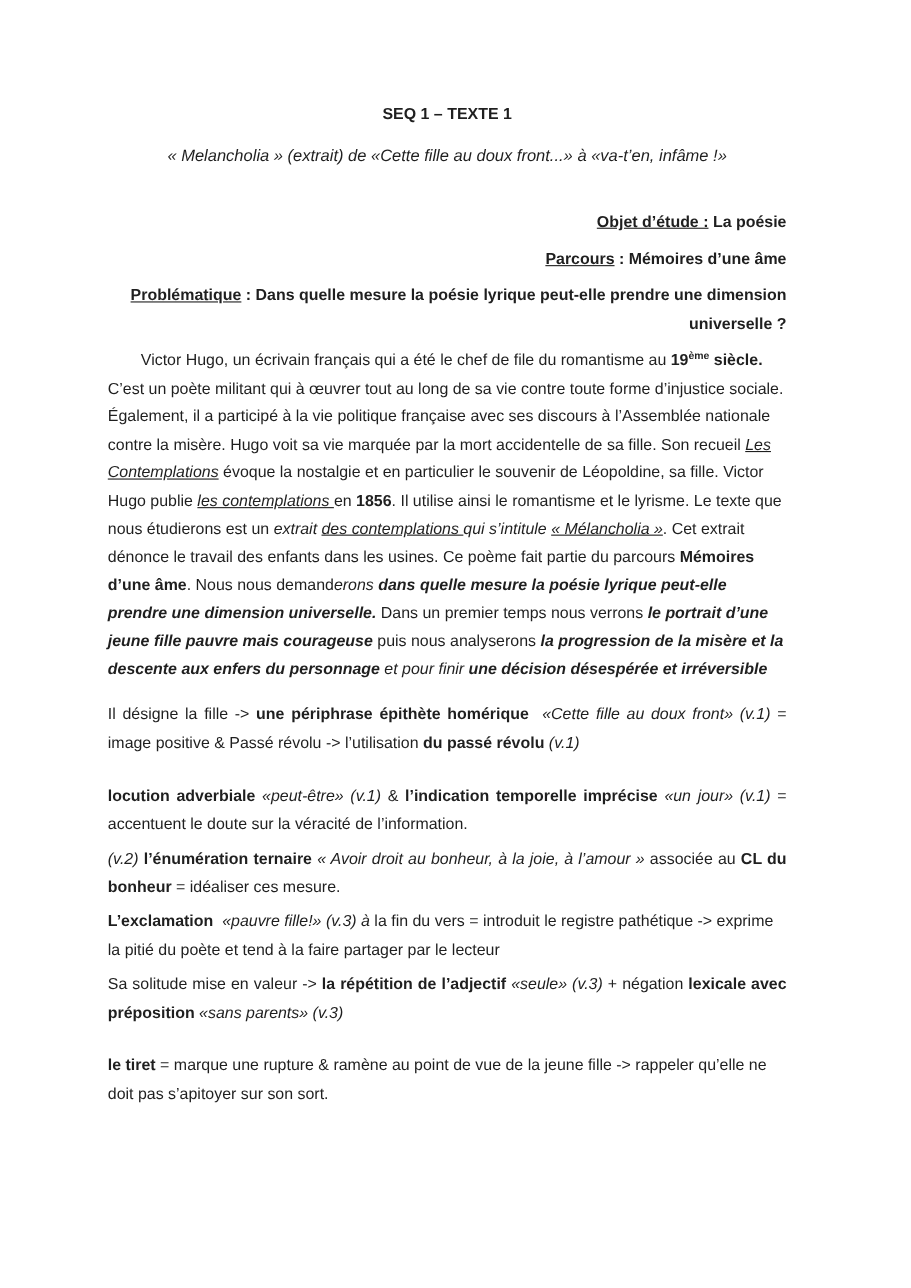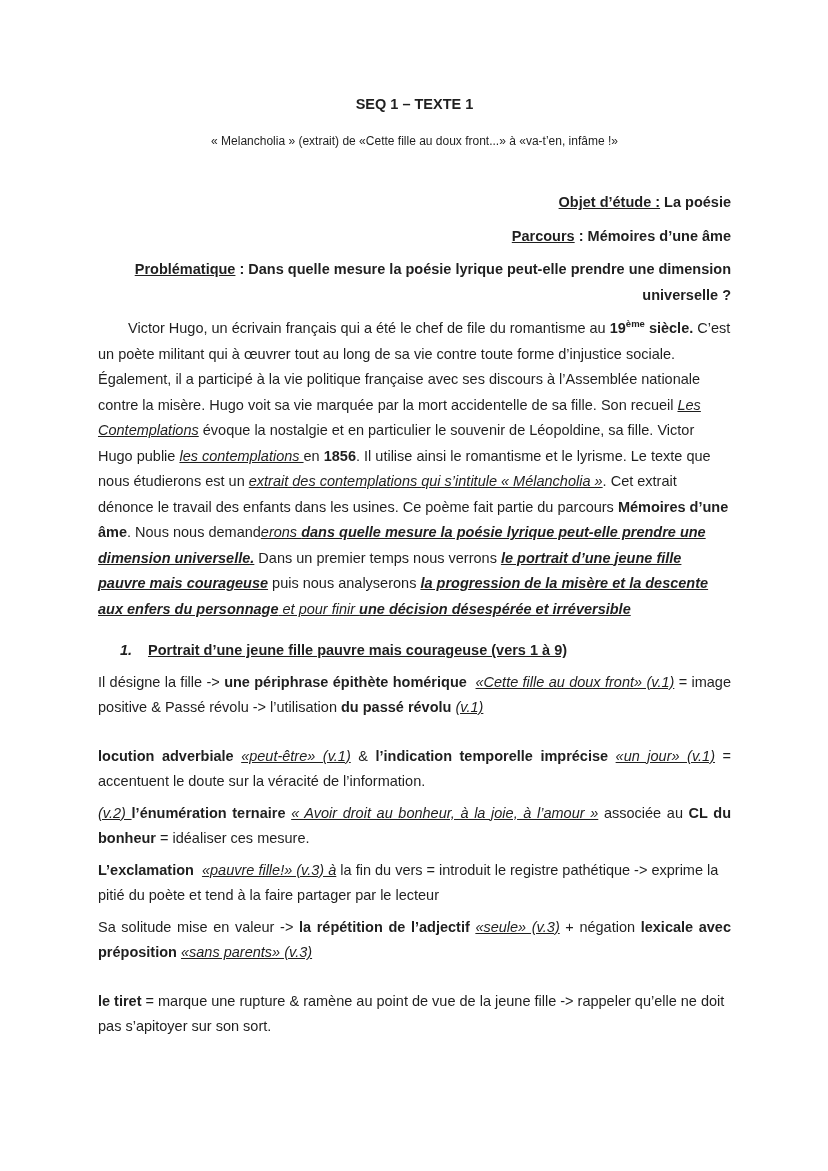--- a/index.html
+++ b/index.html
@@ -15,34 +15,34 @@
     color: #1f1f1f;
   }
   .page {
     box-sizing: border-box;
     width: 828px;
     height: 1171px;
     padding: 92px 97px 40px 98px;
     background: #ffffff;
   }
   p {
-    margin: 0 0 8px 0;
+    margin: 0 16px 8px 0;
     font-size: 14.5px;
     line-height: 25.5px;
   }
   .t-center { text-align: center; }
   .justify { text-align: justify; }
   .b { font-weight: bold; text-align: right; }
-  .i { font-style: italic; text-decoration: underline; }
+  .i { font-style: italic; }
   .u { text-decoration: underline; }
   .sup { vertical-align: super; font-size: 9.5px; line-height: 0; }
 
   .seq-title { font-weight: bold; margin-bottom: 11px; }
   .work-title { font-weight: bold; margin-bottom: 10px; }
-  .extract-subtitle { font-size: 12px; margin-bottom: 36px; }
+  .extract-subtitle { font-style: italic; font-size: 15px; margin-bottom: 36px; }
 
   .meta-line { font-weight: bold; margin-bottom: 8px; text-align: right; }
   .intro-label { font-weight: bold; margin-bottom: 5px; }
 
   .intro-paragraph {
     text-indent: 30px;
     margin-bottom: 16px;
   }
 
   .section-heading {
@@ -75,21 +75,20 @@
 
   <p class="meta-line"><span class="u">Objet d’étude :</span><span> La poésie</span></p>
 
   <p class="meta-line"><span class="u">Parcours</span><span> : Mémoires d’une âme</span></p>
 
   <p class="meta-line justify"><span class="u">Problématique</span><span> : Dans quelle mesure la poésie lyrique peut-elle prendre une dimension universelle ?</span></p>
 
 
   <p class="intro-paragraph"><span>Victor Hugo, un écrivain français qui a été le chef de file du romantisme au </span><span class="b">19</span><span class="b sup">ème</span><span class="b"> siècle.</span><span> C’est un poète militant qui à œuvrer tout au long de sa vie contre toute forme d’injustice sociale. Également, il a participé à la vie politique française avec ses discours à l’Assemblée nationale contre la misère. Hugo voit sa vie marquée par la mort accidentelle de sa fille. Son recueil </span><span class="i u">Les Contemplations</span><span> évoque la nostalgie et en particulier le souvenir de Léopoldine, sa fille. Victor Hugo publie </span><span class="i u">les contemplations </span><span>en </span><span class="b">1856</span><span>. Il utilise ainsi le romantisme et le lyrisme. Le texte que nous étudierons est un </span><span class="i">extrait </span><span class="i u">des contemplations </span><span class="i">qui s’intitule </span><span class="i u">« Mélancholia »</span><span>. Cet extrait dénonce le travail des enfants dans les usines. Ce poème fait partie du parcours </span><span class="b">Mémoires d’une âme</span><span>. Nous nous demand</span><span class="i">erons </span><span class="b i">dans quelle mesure la poésie lyrique peut-elle prendre une dimension universelle.</span><span> Dans un premier temps nous verrons </span><span class="b i">le portrait d’une jeune fille pauvre mais courageuse</span><span> puis nous analyserons </span><span class="b i">la progression de la misère et la descente aux enfers du personnage</span><span class="i"> et pour finir </span><span class="b i">une décision désespérée et irréversible</span></p>
 
-  <p class="section-heading"><span class="num">1.</span><span class="title">Portrait d’une jeune fille pauvre mais courageuse (vers 1 à 9)</span></p>
 
   <p class="analysis justify"><span>Il désigne la fille -&gt; </span><span class="b">une périphrase épithète homérique</span><span>&nbsp; </span><span class="i">«Cette fille au doux front» (v.1)</span><span> = image positive &amp; Passé révolu -&gt; l’utilisation </span><span class="b">du passé révolu </span><span class="i">(v.1)</span></p>
 
   <p class="analysis justify gap-before"><span class="b">locution adverbiale </span><span class="i">«peut-être» (v.1)</span><span> &amp; </span><span class="b">l’indication temporelle imprécise </span><span class="i">«un jour» (v.1)</span><span> = accentuent le doute sur la véracité de l’information.</span></p>
 
   <p class="analysis justify"><span class="i">(v.2) </span><span class="b">l’énumération ternaire </span><span class="i">« Avoir droit au bonheur, à la joie, à l’amour »</span><span> associée au </span><span class="b">CL du bonheur</span><span> = idéaliser ces mesure.</span></p>
 
   <p class="analysis"><span class="b">L’exclamation</span><span>&nbsp; </span><span class="i">«pauvre fille!» (v.3) à</span><span> la fin du vers = introduit le registre pathétique -&gt; exprime la pitié du poète et tend à la faire partager par le lecteur</span></p>
 
   <p class="analysis justify"><span>Sa solitude mise en valeur -&gt; </span><span class="b">la répétition de l’adjectif </span><span class="i">«seule» (v.3)</span><span> + négation </span><span class="b">lexicale avec préposition </span><span class="i">«sans parents» (v.3)</span></p>

